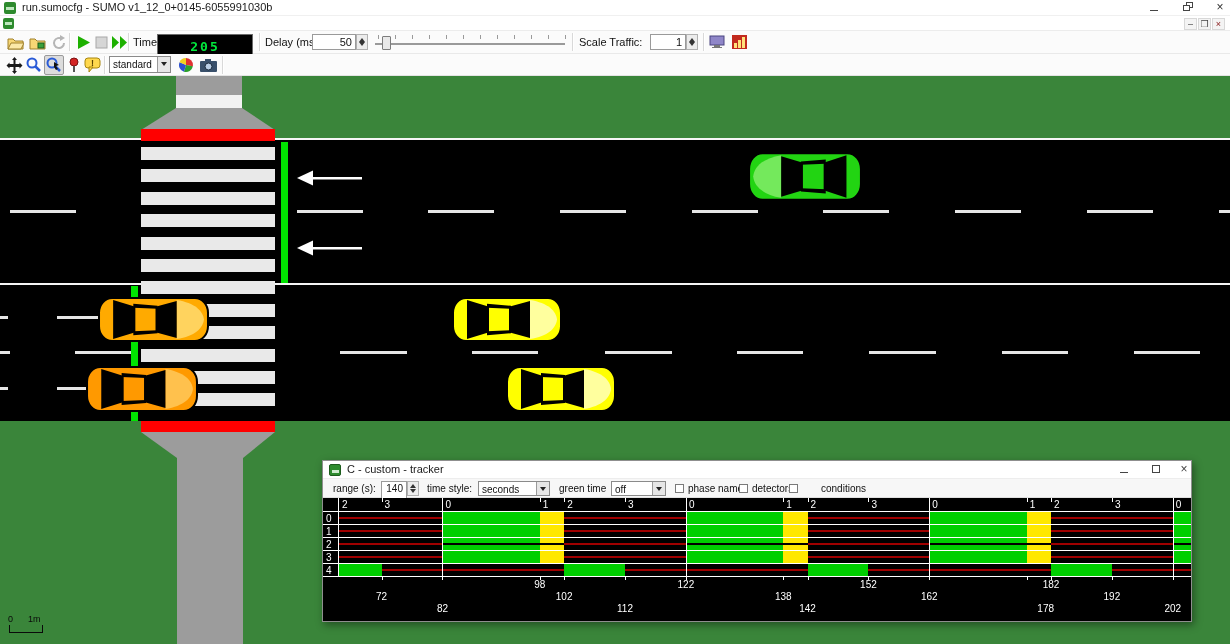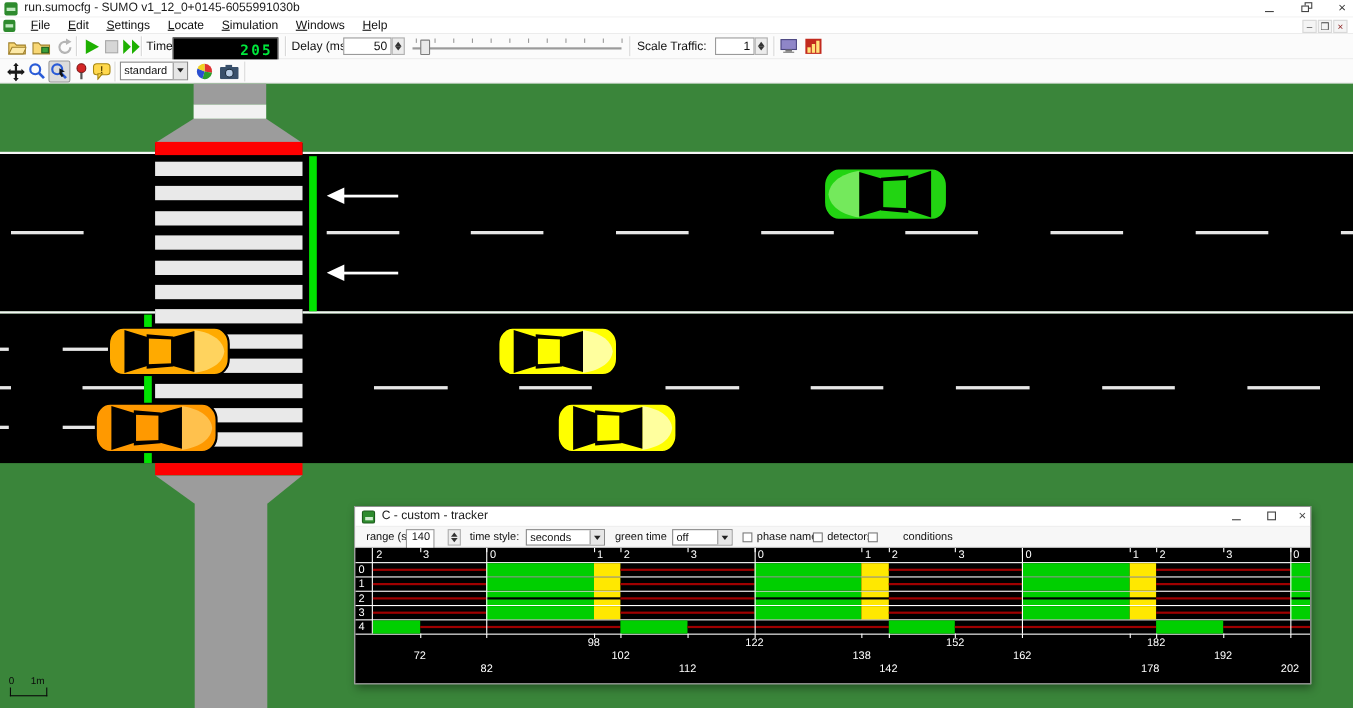--- a/index.html
+++ b/index.html
@@ -34,21 +34,21 @@
   .toolbar { position:absolute; left:0; width:1230px; background:#fbfbfb; }
   #toolbar1 { top:31px; height:23px; border-bottom:1px solid #e9e9e9; }
   #toolbar2 { top:54px; height:22px; border-bottom:1px solid #e4e4e4; }
   .tb-btn { position:absolute; top:1px; width:20px; height:20px; display:flex; align-items:center;
             justify-content:center; border:1px solid transparent; }
   .tb-btn.pressed { background:#dcdcdc; border:1px solid #9a9a9a; border-radius:2px; }
   .tb-sep { position:absolute; top:2px; width:2px; height:18px; border-left:1px solid #d9d9d9; border-right:1px solid #ffffff; }
   .tb-label { position:absolute; top:0; height:23px; line-height:23px; font-size:11px; color:#111; white-space:nowrap; }
   .lcd { position:absolute; top:3px; height:22px; background:#000; border:1px solid #6a6a6a;
          color:#00e83c; font-family:"DejaVu Sans Mono", monospace; font-size:13px; font-weight:bold;
-         text-align:right; padding:4px 4px; line-height:15px; letter-spacing:2px; }
+         text-align:center; padding:4px 4px; line-height:15px; letter-spacing:2px; }
   .spin { position:absolute; top:3px; height:16px; background:#fff; border:1px solid #9a9a9a;
           font-size:11px; text-align:right; padding:0 3px; line-height:14px; color:#111; }
   .spin-arrows { position:absolute; top:3px; width:12px; height:16px; border:1px solid #b0b0b0; background:#ececec; }
   .spin-arrows .up, .spin-arrows .dn { position:absolute; left:2px; width:0; height:0;
           border-left:3px solid transparent; border-right:3px solid transparent; }
   .spin-arrows .up { top:3px; border-bottom:4px solid #333; }
   .spin-arrows .dn { bottom:3px; border-top:4px solid #333; }
   .combo { position:absolute; background:#fff; border:1px solid #8a8a8a; font-size:10px; color:#111; }
   .combo .val { position:absolute; left:3px; top:1px; line-height:13px; white-space:nowrap;text-align:center; }
   .combo .drop { position:absolute; right:0; top:0; bottom:0; width:13px; background:#e6e6e6;
@@ -99,29 +99,20 @@
     <div class="title-text">run.sumocfg - SUMO v1_12_0+0145-6055991030b</div>
     <div class="winbtn" style="left:1142px;"><span class="minbar"></span></div>
     <div class="winbtn" style="left:1176px;">
       <span class="maxrest"><span class="r1"></span><span class="r2"></span></span>
     </div>
     <div class="winbtn" style="left:1208px;">×</div>
   </div>
 
   <div class="menubar">
     <div class="child-icon"></div>
-    <div id="menu-items">
-        <div class="menu-item"><u>F</u>ile</div>
-        <div class="menu-item"><u>E</u>dit</div>
-        <div class="menu-item"><u>S</u>ettings</div>
-        <div class="menu-item"><u>L</u>ocate</div>
-        <div class="menu-item"><u>S</u>imulation</div>
-        <div class="menu-item"><u>W</u>indows</div>
-        <div class="menu-item"><u>H</u>elp</div>
-      </div>
     <div class="mdi-btn" style="left:1184px;">–</div>
     <div class="mdi-btn" style="left:1198px;">❒</div>
     <div class="mdi-btn" style="left:1212px; color:#8b2020;">×</div>
   </div>
 
   <div id="toolbar1" class="toolbar">
     <div class="tb-btn" style="left:5px;">
       <svg width="17" height="15">
           <path d="M1 4 h5 l2 2 h8 v8 H1 z" fill="#f8d775" stroke="#a0812d"></path>
           <path d="M1 14 l3 -6 h13 l-3 6 z" fill="#fce9a8" stroke="#a0812d"></path>
@@ -385,21 +376,21 @@
   <div id="tracker">
     <div class="ttl">
       <div class="t-icon"></div>
       <div class="t-text">C - custom - tracker</div>
       <div class="tbtn" style="left:790px;"><span class="minbar"></span></div>
       <div class="tbtn" style="left:822px;"><span class="sq"></span></div>
       <div class="tbtn" style="left:850px;">×</div>
     </div>
     <div class="ctrls">
       <div class="ctl-label" style="left:10px;">range (s):</div>
-      <div class="spin" style="left:46px; top:2px; width:26px; height:19px; font-size:10px;">140</div>
+      <div class="spin" style="left:58px; top:2px; width:26px; height:19px; font-size:10px;">140</div>
       <div class="spin-arrows" style="left:84px; top:2px; height:15px;">
           <span class="up" style="top:2px;"></span>
           <span class="dn" style="bottom:2px;"></span>
         </div>
       <div class="ctl-label" style="left:104px;">time style:</div>
       <div class="combo" style="left:155px; top:2px; width:72px; height:15px;">
         <span class="val">seconds</span>
         <span class="drop"></span>
       </div>
       <div class="ctl-label" style="left:236px;">green time</div>

